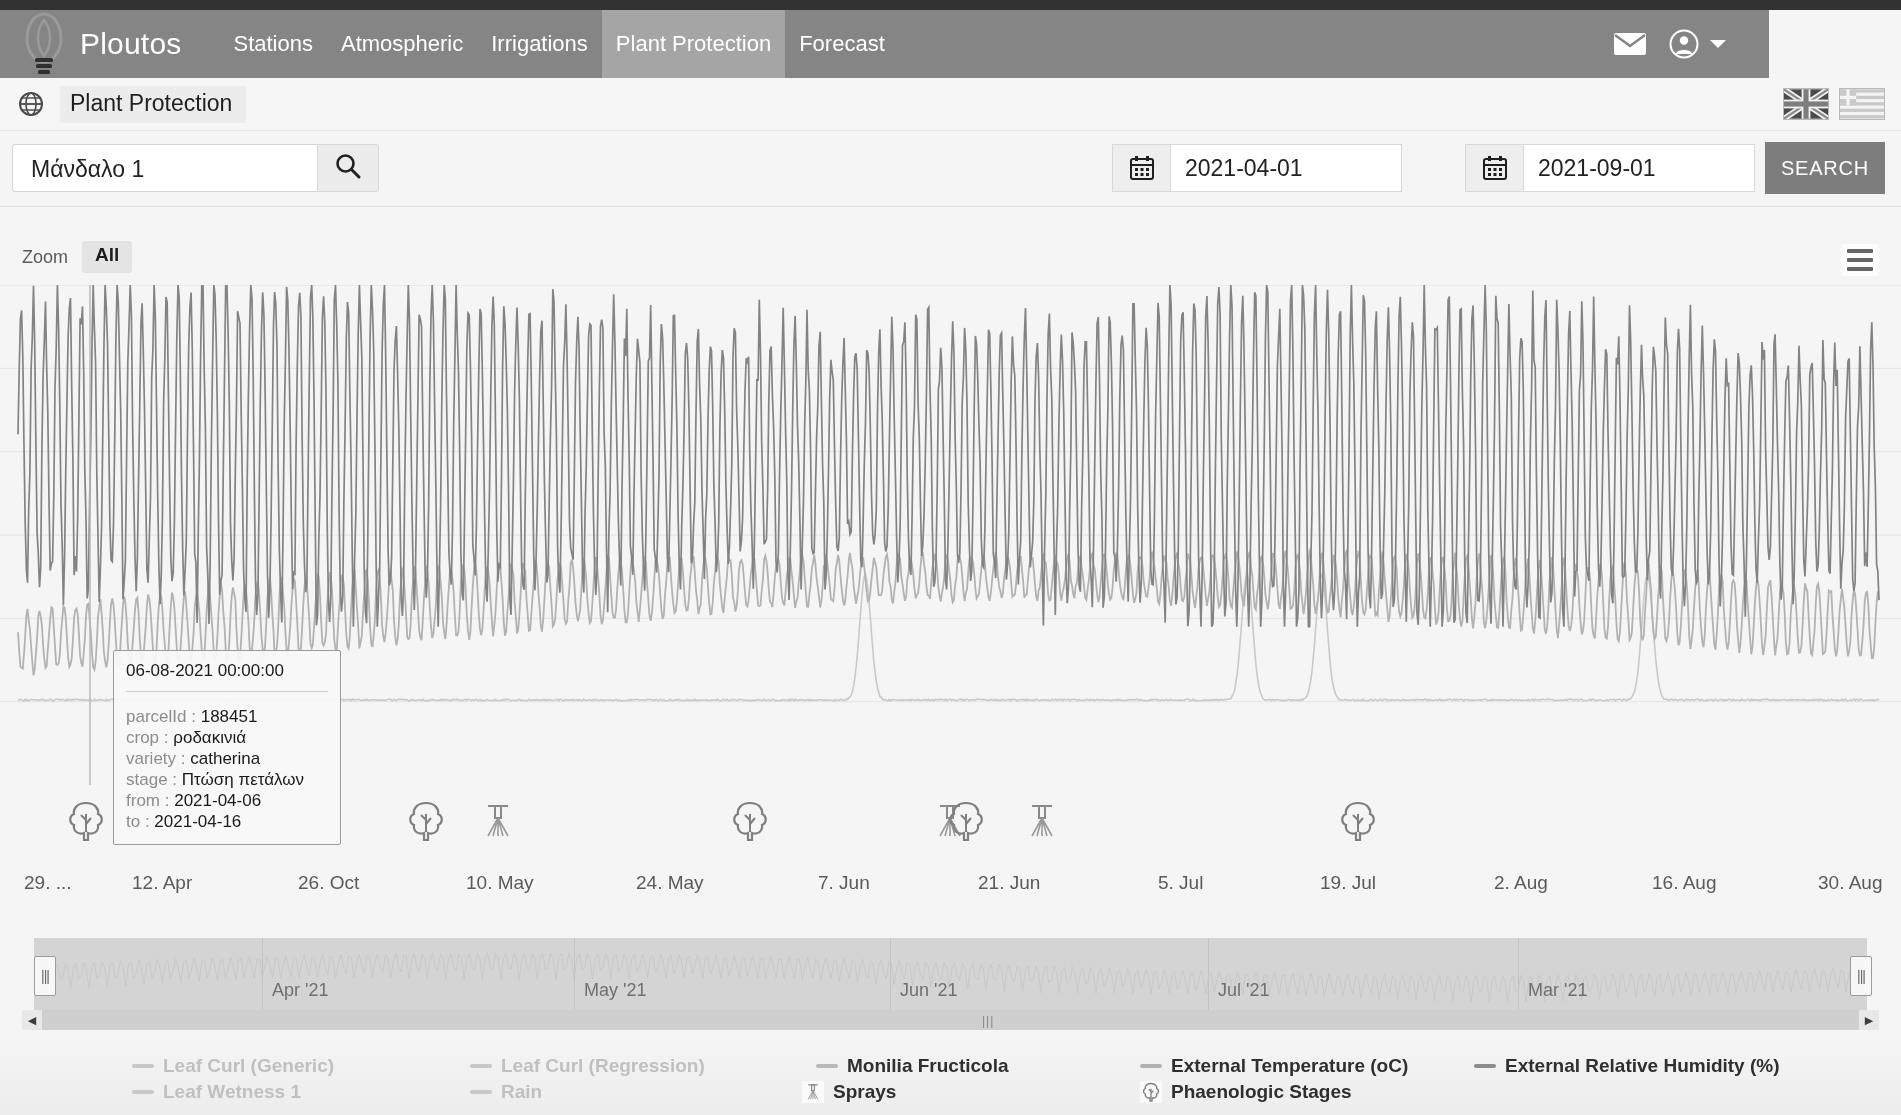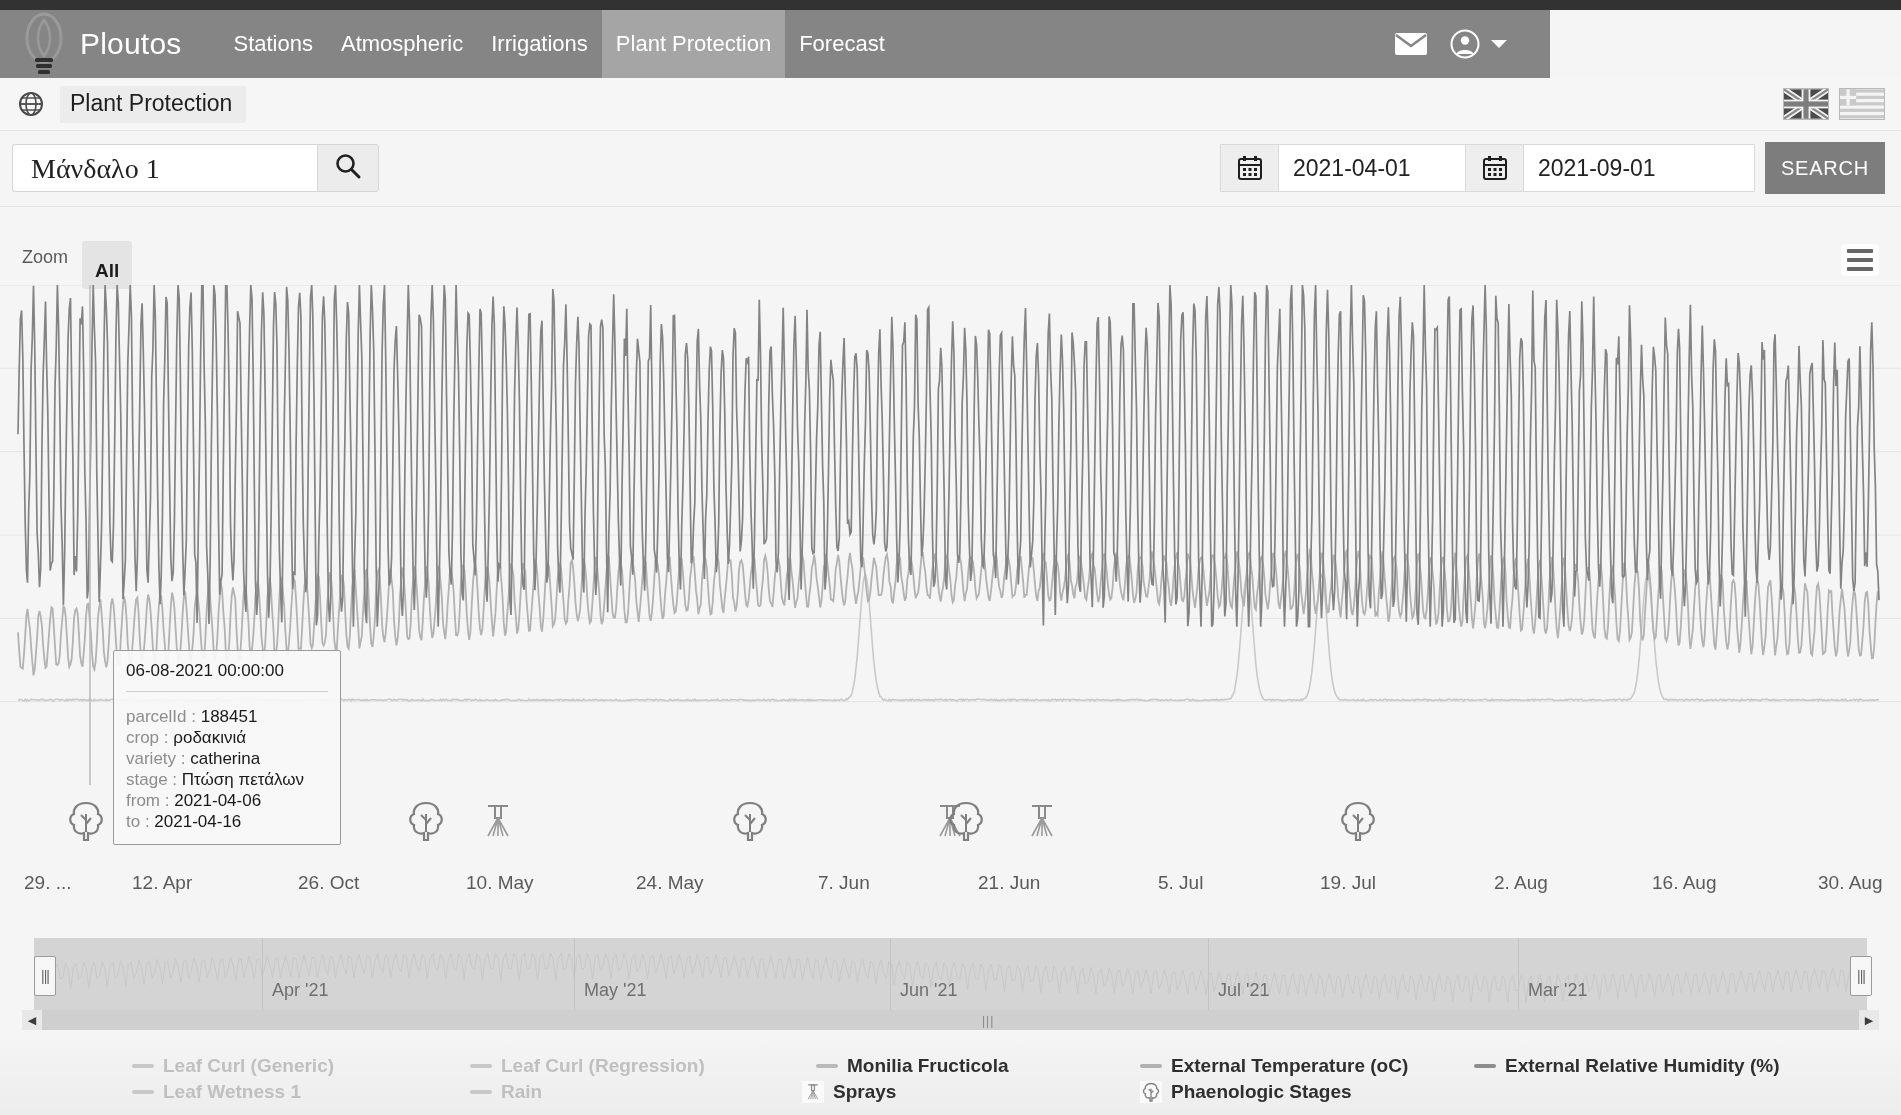--- a/index.html
+++ b/index.html
@@ -9,21 +9,21 @@
     font-family: "Liberation Sans", sans-serif;
     overflow: hidden;
   }
   .page { position: relative; width: 1901px; height: 1115px; background: #f5f5f5; }
 
   
   .topstrip { position:absolute; left:0; top:0; width:1901px; height:10px; background:#323232; }
 
   
   .navbar {
-    position:absolute; left:0; top:10px; width:1550px; height:68px;
+    position:absolute; left:0; top:10px; width:1769px; height:68px;
     background:#858585; display:flex; align-items:center;
   }
   .brand-logo { position:relative; width:56px; height:68px; margin-left:18px; }
   .brand-logo svg { position:absolute; left:0; top:2px; }
   .brand-name { color:#ffffff; font-size:30px; margin-left:6px; letter-spacing:.2px; font-weight:400; }
   .nav-links { display:flex; align-items:center; margin-left:38px; height:68px; }
   .nav-link {
     color:#ffffff; font-size:22px; padding:17px 14px; line-height:1;
     white-space:nowrap; cursor:pointer;
   }
@@ -46,21 +46,21 @@
 
   
   .searchrow { position:absolute; left:0; top:134px; width:1901px; height:72px; }
   .sfield {
     position:absolute; left:12px; top:10px; width:305px; height:48px;
     background:#ffffff; border:1px solid #d6d6d6; border-right:none;
     border-radius:3px 0 0 3px; box-sizing:border-box;
   }
   .sfield input {
     width:100%; height:100%; border:none; outline:none; background:transparent;
-    font-size:28px; color:#222; padding-left:18px; font-family:Liberation Serif, serif;
+    font-size:23px; color:#222; padding-left:18px; font-family:Liberation Sans, sans-serif;
   }
   .sbtn {
     position:absolute; left:317px; top:10px; width:62px; height:48px;
     background:#ececec; border:1px solid #d6d6d6; border-radius:0 3px 3px 0;
     display:flex; align-items:center; justify-content:center; cursor:pointer; box-sizing:border-box;
   }
   .dtgroup { position:absolute; top:10px; display:flex; height:48px; }
   .dt-ic {
     width:58px; height:48px; background:#eeeeee; border:1px solid #d9d9d9; border-right:none;
     display:flex; align-items:center; justify-content:center; box-sizing:border-box; cursor:pointer;
@@ -79,21 +79,21 @@
   }
 
   
   .chartcard {
     position:absolute; left:0; top:206px; width:1901px; height:852px;
     background:#f5f5f5; border-top:1px solid #e3e3e3;
   }
   .zoomlbl { position:absolute; left:22px; top:247px; font-size:18px; color:#5a5a5a; }
   .zoomall {
     position:absolute; left:82px; top:241px; background:#e4e4e4; color:#1c1c1c;
-    font-size:19px; font-weight:bold; padding:19px 13px 7px; border-radius:3px; cursor:pointer;
+    font-size:19px; font-weight:bold; padding:3px 13px 7px; border-radius:3px; cursor:pointer;
   }
   .hamb {
     position:absolute; right:22px; top:244px; width:38px; height:32px; background:#fdfdfd;
     border-radius:4px; display:flex; flex-direction:column; justify-content:center;
     align-items:center; gap:5px; cursor:pointer;
   }
   .hamb i { display:block; width:26px; height:4px; background:#666; border-radius:1px; }
 
   
   .plot { position:absolute; left:0; top:285px; width:1901px; height:500px; }
@@ -240,21 +240,21 @@
     </div>
     <div class="sbtn">
       <span>
         <svg width="28" height="28" viewBox="0 0 28 28">
             <circle cx="11.5" cy="11.5" r="8" fill="none" stroke="#212121" stroke-width="2.6"></circle>
             <line x1="17.5" y1="17.5" x2="25" y2="25" stroke="#212121" stroke-width="3" stroke-linecap="round"></line>
           </svg>
       </span>
     </div>
 
-    <div class="dtgroup" style="left:1220px">
+    <div class="dtgroup" style="left:1112px">
       <div class="dt-ic">
         <svg width="26" height="26" viewBox="0 0 26 26">
             <rect x="2" y="4" width="22" height="20" rx="2" fill="none" stroke="#1f1f1f" stroke-width="2"></rect>
             <line x1="2" y1="10" x2="24" y2="10" stroke="#1f1f1f" stroke-width="2"></line>
             <rect x="6" y="1" width="3" height="5" fill="#1f1f1f"></rect>
             <rect x="17" y="1" width="3" height="5" fill="#1f1f1f"></rect>
             <g fill="#1f1f1f">
               <rect x="6" y="13" width="3" height="3"></rect>
               <rect x="11.5" y="13" width="3" height="3"></rect>
               <rect x="17" y="13" width="3" height="3"></rect>

